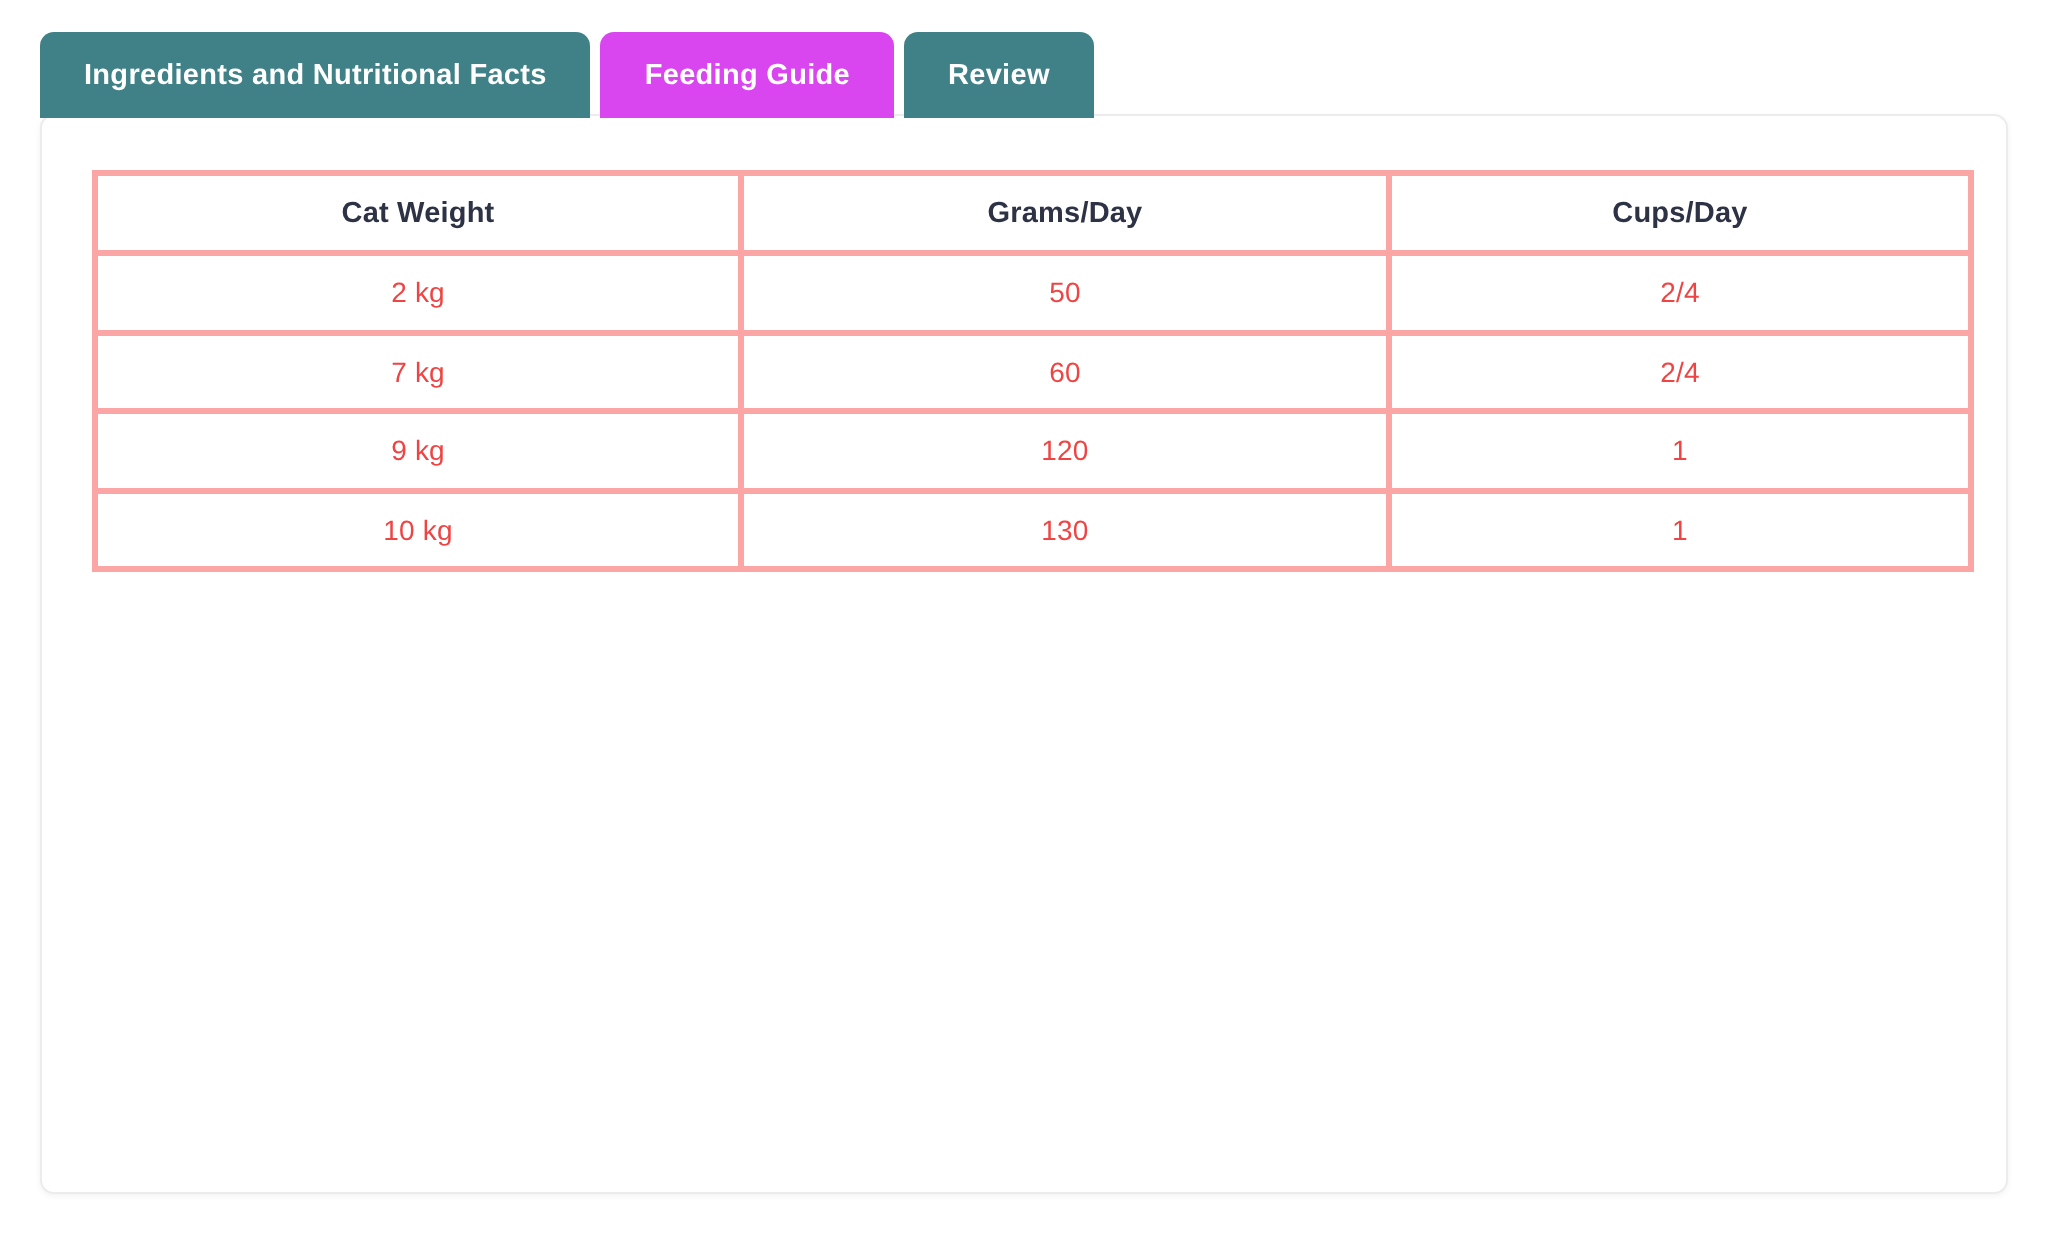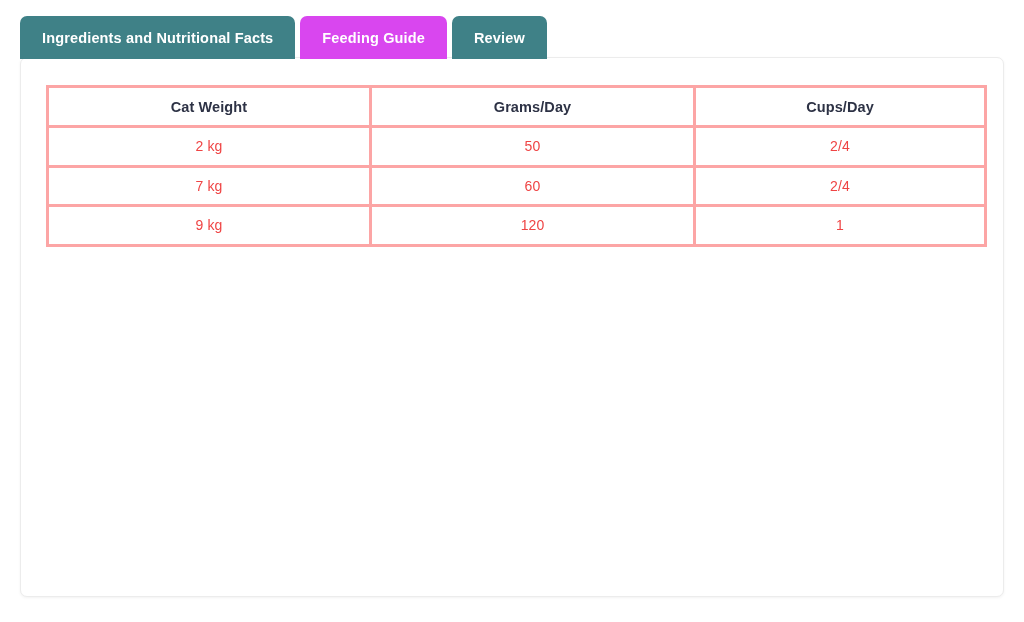--- a/index.html
+++ b/index.html
@@ -154,17 +154,22 @@
         <tr>
           <td>7 kg</td>
           <td>60</td>
           <td>2/4</td>
         </tr>
         <tr>
           <td>9 kg</td>
           <td>120</td>
           <td>1</td>
         </tr>
+        <tr>
+          <td>10 kg</td>
+          <td>130</td>
+          <td>1</td>
+        </tr>
       </tbody>
     </table>
   </div>
 
 </div>
 
 </body></html>

